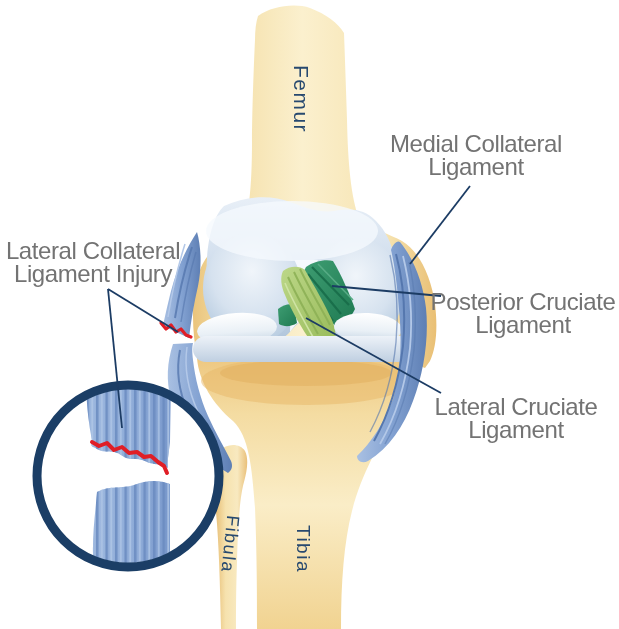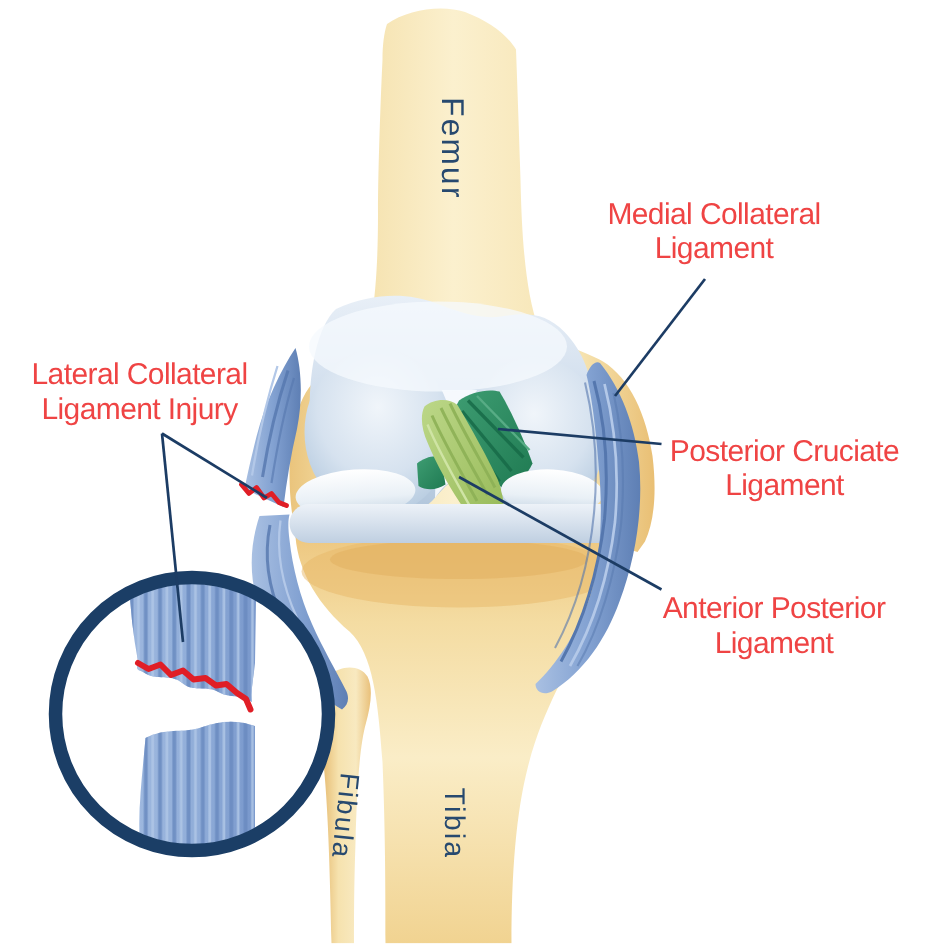--- a/index.html
+++ b/index.html
@@ -1,20 +1,20 @@
 <!DOCTYPE html>
 <html><head>
 <meta charset="utf-8">
 <style>
   html,body{margin:0;padding:0;background:#fff;}
   #stage{position:relative;width:619px;height:629px;background:#fff;overflow:hidden;
          font-family:"Liberation Sans",sans-serif;}
   #stage svg{position:absolute;left:0;top:0;}
-  .lbl{position:absolute;width:200px;text-align:center;color:#ef4444;
-       font-size:20px;line-height:23px;letter-spacing:-0.4px;white-space:pre-line;}
+  .lbl{position:absolute;width:200px;text-align:center;color:#737373;
+       font-size:24px;line-height:23px;letter-spacing:-0.4px;white-space:pre-line;}
   .bone-label{font-family:"Liberation Sans",sans-serif;fill:#27496F;letter-spacing:1.5px;}
 </style>
 </head>
 <body>
 
 <div id="stage">
 
 <svg width="619" height="629" viewBox="0 0 619 629">
   <defs>
     <linearGradient id="gFemur" x1="0" y1="0" x2="1" y2="0">
@@ -196,15 +196,15 @@
   <text class="bone-label" font-size="18" x="229" y="544" text-anchor="middle" dominant-baseline="middle" transform="rotate(96 229 544)">Fibula</text>
   <text class="bone-label" font-size="19" x="302" y="549" text-anchor="middle" dominant-baseline="middle" transform="rotate(90 302 549)">Tibia</text>
 </svg>
 
   <div class="lbl" style="left:376px;top:132px;">Medial Collateral
 Ligament</div>
   <div class="lbl" style="left:-7px;top:239px;">Lateral Collateral
 Ligament Injury</div>
   <div class="lbl" style="left:423px;top:290px;">Posterior Cruciate
 Ligament</div>
-  <div class="lbl" style="left:416px;top:395px;">Anterior Posterior
+  <div class="lbl" style="left:416px;top:395px;">Lateral Cruciate
 Ligament</div>
 </div>
 
 </body></html>

